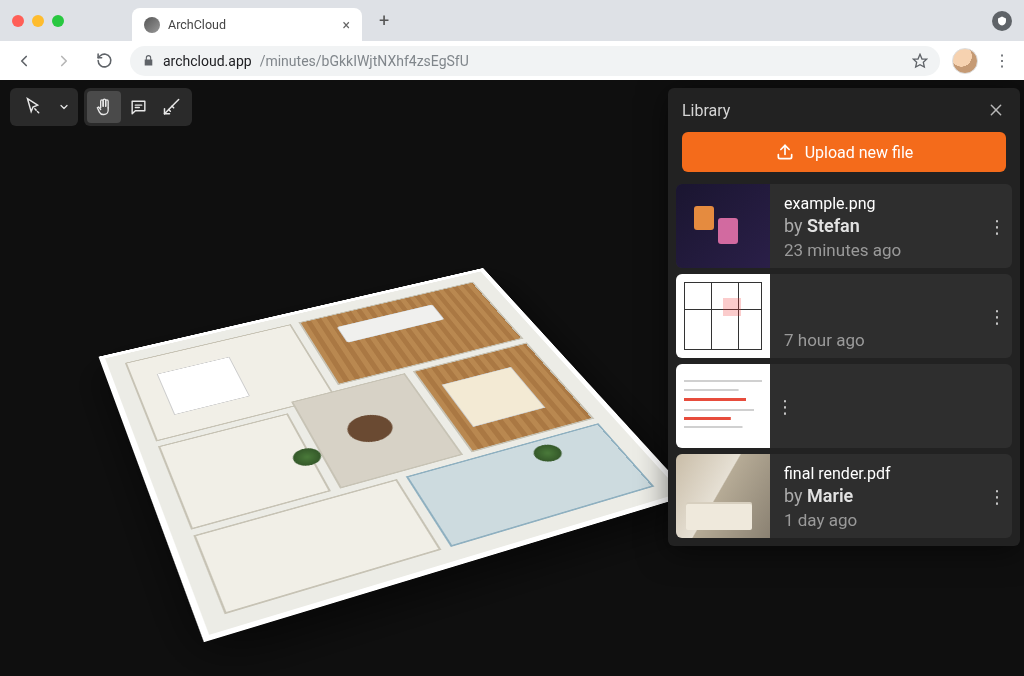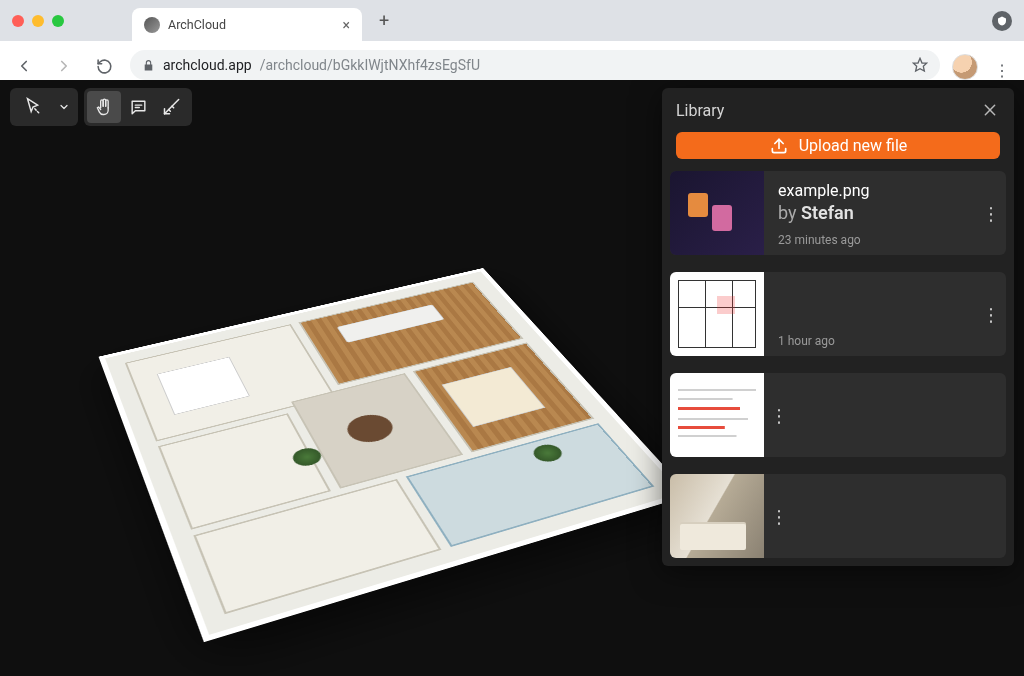--- a/index.html
+++ b/index.html
@@ -15,21 +15,21 @@
   .dot.yellow { background: #febc2e; }
   .dot.green { background: #28c840; }
   .tab { height: 34px; background: #fff; border-radius: 8px 8px 0 0; display: flex; align-items: center; padding: 0 12px; min-width: 230px; gap: 8px; position: relative; top: 4px; }
   .tab-favicon { width: 16px; height: 16px; border-radius: 50%; background: linear-gradient(135deg,#555,#999); }
   .tab-title { font-size: 12.5px; color: #444; flex: 1; }
   .tab-close { color: #666; font-size: 14px; line-height: 1; cursor: pointer; }
   .new-tab { width: 28px; height: 28px; display: flex; align-items: center; justify-content: center; color: #555; font-size: 18px; margin-left: 8px; cursor: pointer; }
   .incog-badge { margin-left: auto; width: 20px; height: 20px; border-radius: 50%; background: #5f6368; display:flex; align-items:center; justify-content:center; }
   .incog-badge svg { width: 12px; height: 12px; fill: #fff; }
 
-  .addr-row { height: 39px; background: #fff; display: flex; align-items: flex-end; padding: 0 10px; gap: 12px; }
+  .addr-row { height: 39px; background: #fff; display: flex; align-items: center; padding: 0 10px; gap: 12px; }
   .nav-btn { width: 28px; height: 28px; display: flex; align-items: center; justify-content: center; color: #5f6368; cursor: pointer; border-radius: 50%; }
   .nav-btn.disabled { color: #b6b6b6; }
   .addr-bar { flex: 1; height: 30px; background: #f1f3f4; border-radius: 15px; display: flex; align-items: center; padding: 0 12px; gap: 8px; font-size: 14px; color: #202124; }
   .lock-ic { color: #5f6368; }
   .url-dim { color: #80868b; }
   .star-ic { color: #5f6368; margin-left: auto; }
   .avatar { width: 26px; height: 26px; border-radius: 50%; background: radial-gradient(circle at 35% 30%, #f6d2b0 0 45%, #c59a74 46% 100%); border: 1px solid #ddd; }
   .kebab { color: #5f6368; width: 24px; text-align: center; cursor: pointer; }
 
   
@@ -58,28 +58,28 @@
   .bed { position:absolute; background:#fff; border:1px solid #ccc; }
   .b1 { left:10%; top:12%; width:18%; height:18%; }
   .b2 { left:70%; top:44%; width:18%; height:18%; background:#f3ead4; }
   .sofa { position:absolute; left:56%; top:10%; width:26%; height:8%; background:#f0f0ee; border:1px solid #ccc; border-radius:3px; }
   .table { position:absolute; left:44%; top:48%; width:10%; height:10%; border-radius:50%; background:#6a4a32; }
   .plant { position:absolute; width:6%; height:6%; border-radius:50%; background: radial-gradient(circle,#4a7a3a,#2b4a22); }
   .p1 { left:30%; top:54%; }
   .p2 { left:78%; top:74%; }
 
   
-  .panel { position: absolute; top: 8px; right: 10px; width: 352px; background: #222; border-radius: 6px; color: #e8e8e8; padding: 0 0 8px 0; box-shadow: 0 6px 30px rgba(0,0,0,0.5); }
+  .panel { position: absolute; top: 8px; right: 4px; width: 352px; background: #222; border-radius: 6px; color: #e8e8e8; padding: 0 0 8px 0; box-shadow: 0 6px 30px rgba(0,0,0,0.5); }
   .panel-header { display: flex; align-items: center; justify-content: space-between; padding: 12px 14px 10px 14px; }
   .panel-title { font-size: 16px; color: #d4d4d4; }
   .panel-close { color: #b8b8b8; cursor: pointer; width: 20px; height: 20px; display:flex; align-items:center; justify-content:center; }
-  .upload-btn { margin: 2px 14px 12px 14px; height: 27px; background: #f46b1b; border-radius: 6px; display: flex; align-items: center; justify-content: center; gap: 10px; color: #fff; font-size: 16px; cursor: pointer; }
+  .upload-btn { margin: 2px 14px 12px 14px; height: 40px; background: #f46b1b; border-radius: 6px; display: flex; align-items: center; justify-content: center; gap: 10px; color: #fff; font-size: 16px; cursor: pointer; }
   .upload-btn svg { width: 20px; height: 20px; stroke: #fff; }
 
-  .file-list { display: flex; flex-direction: column; gap: 17px; padding: 0 8px; }
+  .file-list { display: flex; flex-direction: column; gap: 6px; padding: 0 8px; }
   .file-card { background: #2e2e2e; border-radius: 6px; display: flex; align-items: stretch; height: 84px; overflow: hidden; cursor: pointer; }
   .thumb { width: 94px; height: 84px; flex-shrink: 0; background: #fff; }
   .thumb.t0 { background: linear-gradient(135deg,#1a1530 0%,#2a1f48 100%); position: relative; }
   .thumb.t0::before { content:""; position:absolute; left:18px; top:22px; width:20px; height:24px; background:#e58b3f; border-radius:3px; }
   .thumb.t0::after { content:""; position:absolute; left:42px; top:34px; width:20px; height:26px; background:#d26aa0; border-radius:3px; }
   .thumb.t1 { background:#fff; position:relative; }
   .thumb.t1::before { content:""; position:absolute; inset:8px; background:
       linear-gradient(#333,#333) 0 0/100% 1px no-repeat,
       linear-gradient(#333,#333) 0 40%/100% 1px no-repeat,
       linear-gradient(#333,#333) 0 100%/100% 1px no-repeat,
@@ -96,21 +96,21 @@
       linear-gradient(#d0d0d0,#d0d0d0) 0 56%/90% 2px no-repeat,
       linear-gradient(#e74c3c,#e74c3c) 0 70%/60% 3px no-repeat,
       linear-gradient(#d0d0d0,#d0d0d0) 0 84%/75% 2px no-repeat; }
   .thumb.t3 { background: linear-gradient(120deg,#c9bda8 0%, #e6e0d4 45%, #b6ab96 46%, #8a8172 100%); position: relative; }
   .thumb.t3::after { content:""; position:absolute; left:10px; bottom:8px; width:66px; height:26px; background:#efe9dc; border-radius:2px; box-shadow: 0 -2px 0 #d7cfbf; }
 
   .file-meta { flex:1; padding: 10px 6px 8px 14px; display: flex; flex-direction: column; justify-content: space-between; }
   .file-name { font-size: 16px; color: #fff; }
   .file-by { font-size: 18px; color: #aaa; margin-top: 2px; }
   .file-by b { color: #e2e2e2; font-weight: 600; }
-  .file-time { font-size: 12px; color: #9a9a9a; }
+  .file-time { font-size: 17px; color: #9a9a9a; }
   .file-menu { width: 30px; display: flex; align-items: center; justify-content: center; color: #cfcfcf; cursor: pointer; font-size: 18px; }
 
   svg { display: block; }
 </style>
 </head>
 <body>
 
 <div class="browser-chrome">
   <div class="titlebar">
     <div class="traffic">
@@ -147,21 +147,21 @@
           <polyline points="3 3 3 8 8 8"></polyline>
         </svg>
     </div>
     <div class="addr-bar">
       <span class="lock-ic">
         <svg width="13" height="13" viewBox="0 0 24 24" fill="currentColor">
             <path d="M17 10V7a5 5 0 0 0-10 0v3H5v11h14V10h-2zm-8 0V7a3 3 0 0 1 6 0v3H9z"></path>
           </svg>
       </span>
       <span>archcloud.app</span>
-        <span class="url-dim">/archcloud/bGkkIWjtNXhf4zsEgSfU</span>
+        <span class="url-dim">/minutes/bGkkIWjtNXhf4zsEgSfU</span>
       <span class="star-ic">
         <svg width="16" height="16" viewBox="0 0 24 24" fill="none" stroke="currentColor" stroke-width="2">
             <polygon points="12 2 15 9 22 9.3 17 14 18.5 21 12 17.5 5.5 21 7 14 2 9.3 9 9"></polygon>
           </svg>
       </span>
     </div>
     <div class="avatar"></div>
     <div class="kebab">⋮</div>
   </div>
 </div>
@@ -258,31 +258,38 @@
           <div class="file-time">23 minutes ago</div>
         </div>
         <div class="file-menu">⋮</div>
       </div>
 
       <div class="file-card">
         <div class="thumb t1"></div>
         <div class="file-meta">
           <div>
           </div>
-          <div class="file-time">1 hour ago</div>
+          <div class="file-time">7 hour ago</div>
         </div>
         <div class="file-menu">⋮</div>
       </div>
 
       <div class="file-card">
         <div class="thumb t2"></div>
         <div class="file-menu">⋮</div>
       </div>
 
       <div class="file-card">
         <div class="thumb t3"></div>
+        <div class="file-meta">
+          <div>
+            <div class="file-name">final render.pdf</div>
+            <div class="file-by"><span>by </span><b>Marie</b></div>
+          </div>
+          <div class="file-time">1 day ago</div>
+        </div>
         <div class="file-menu">⋮</div>
       </div>
 
     </div>
   </div>
 
 </div>
 
 </body></html>

